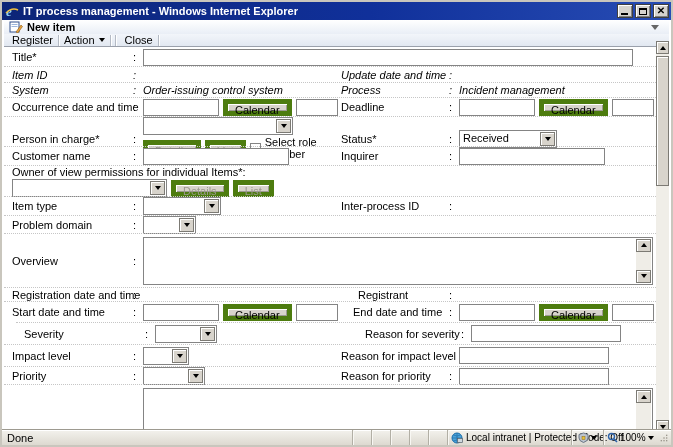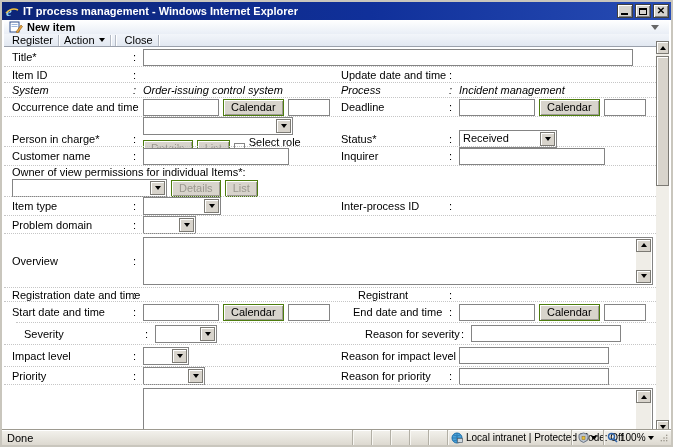--- a/index.html
+++ b/index.html
@@ -54,21 +54,21 @@
   .lab { padding-left:8px; white-space:nowrap; }
   .colon { text-align:left; }
   .fcell { display:flex; align-items:center; gap:4px; }
   .val { white-space:nowrap; }
 
   .inp { height:17px; border:1px solid #848484; background:#fff; font:11px "Liberation Sans",sans-serif; padding:0 2px; }
   .inp.w-date { width:76px; } .inp.w-time { width:42px; }
   .inp.w-mid { width:146px; } .inp.w-reason { width:150px; }
   .inp.w-title { width:490px; }
 
-  .btn { height:17px; line-height:14px; background:#d8d4cc; border:1px solid #4d7c0f;
+  .btn { height:17px; line-height:14px; background:#d8d4cc; border:5px solid #4d7c0f;
          box-shadow:inset 1px 1px 0 #fff, inset -1px -1px 0 #9d9a93;
          padding:0 7px; font:11px "Liberation Sans",sans-serif; color:#000; cursor:default; }
   .btn.disabled { color:#9b988f; }
 
   .sel { position:relative; height:18px; background:#fff; border:1px solid #848484;
          padding:1px 18px 0 3px; cursor:default; }
   .sel .arrowbtn { position:absolute; right:1px; top:1px; bottom:1px; width:15px;
                    background:#d8d4cc; border:1px solid #7c7a74;
                    box-shadow:inset 1px 1px 0 #fff;
                    display:flex; align-items:center; justify-content:center; }
@@ -79,21 +79,21 @@
   .cbx { width:11px; height:11px; background:#fff; border:1px solid #848484; flex:0 0 11px; }
 
   .ta { position:relative; border:1px solid #848484; background:#fff; width:510px; }
   .ta .rail { position:absolute; top:1px; right:1px; bottom:1px; width:15px; background:#efede7;
               display:flex; flex-direction:column; justify-content:space-between; }
   .sbtn { height:13px; background:#d8d4cc; border:1px solid #7c7a74;
           box-shadow:inset 1px 1px 0 #fff; display:flex; align-items:center; justify-content:center; }
   .tri-u { width:0; height:0; border-left:3px solid transparent; border-right:3px solid transparent; border-bottom:4px solid #000; }
   .tri-d { width:0; height:0; border-left:3px solid transparent; border-right:3px solid transparent; border-top:4px solid #000; }
 
-  .r-title { height:18px; } .r-itemid { height:16px; } .r-system { height:15px;font-style:italic; }
+  .r-title { height:18px; } .r-itemid { height:16px;font-style:italic; } .r-system { height:15px;font-style:italic; }
   .r-occ { height:19px; } .r-person { height:30px; } .r-cust { height:19px; }
   .r-owner { height:31px; display:block; padding-left:8px; }
   .r-itemtype { height:19px; } .r-domain { height:18px; }
   .r-overview { height:54px; } .r-reg { height:14px; } .r-start { height:21px; }
   .r-sev { height:22px;margin-left:12px; } .r-impact { height:22px; } .r-pri { height:18px; }
   .r-work { height:96px; }
   .owner-line1 { height:13px; line-height:13px; white-space:nowrap; }
   .owner-line2 { display:flex; align-items:center; gap:4px; }
   .stack { display:flex; flex-direction:column; gap:1px; }
   .stack .line2 { display:flex; align-items:center; gap:4px; }

